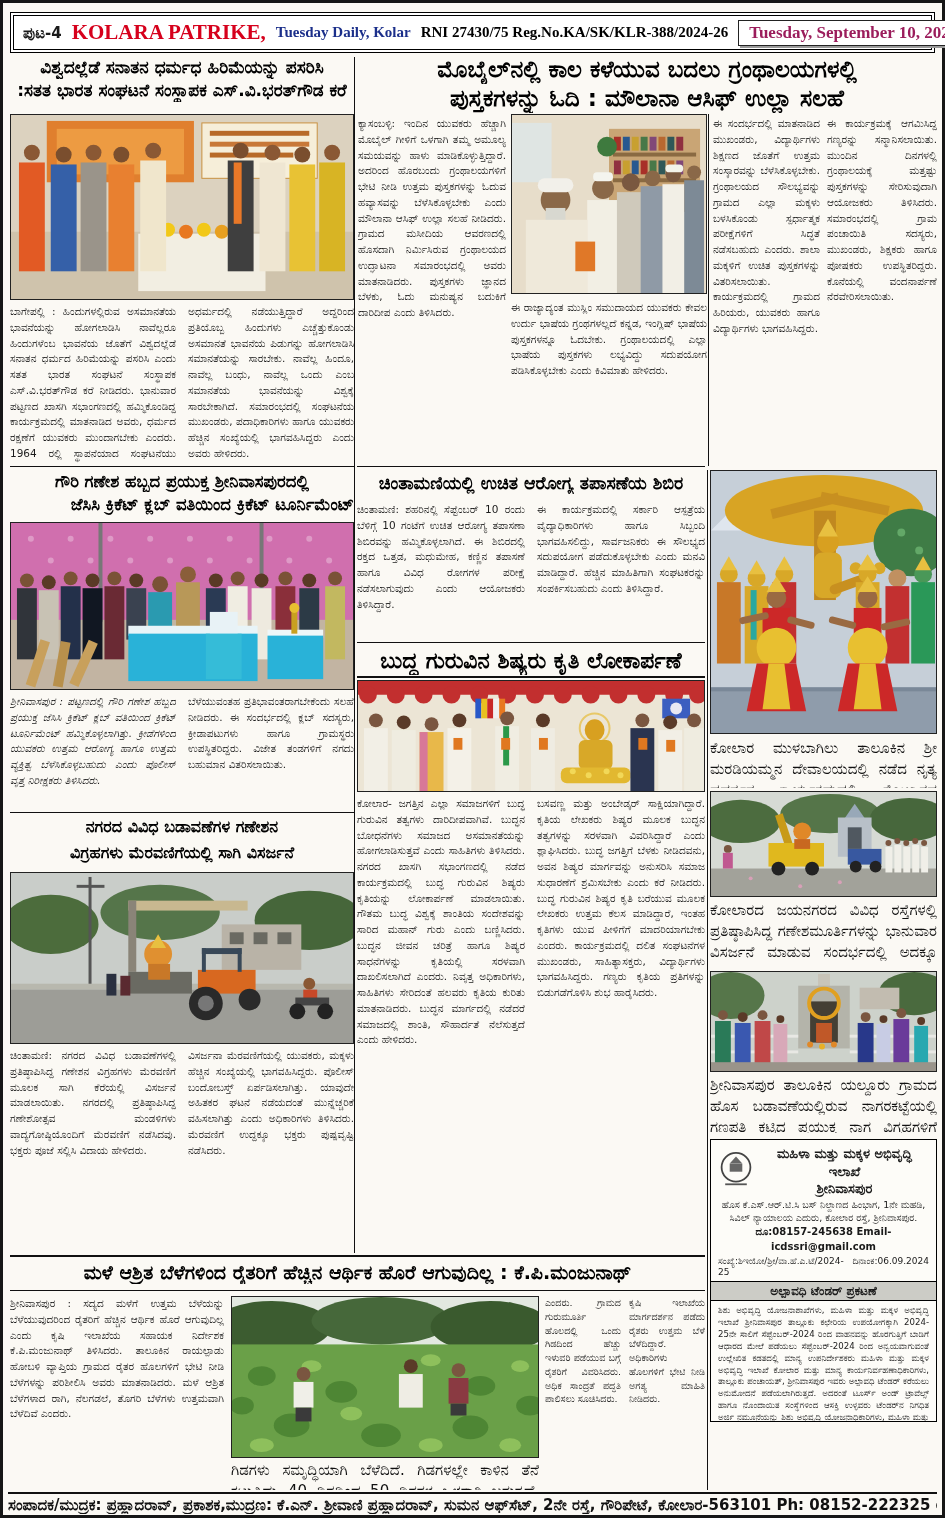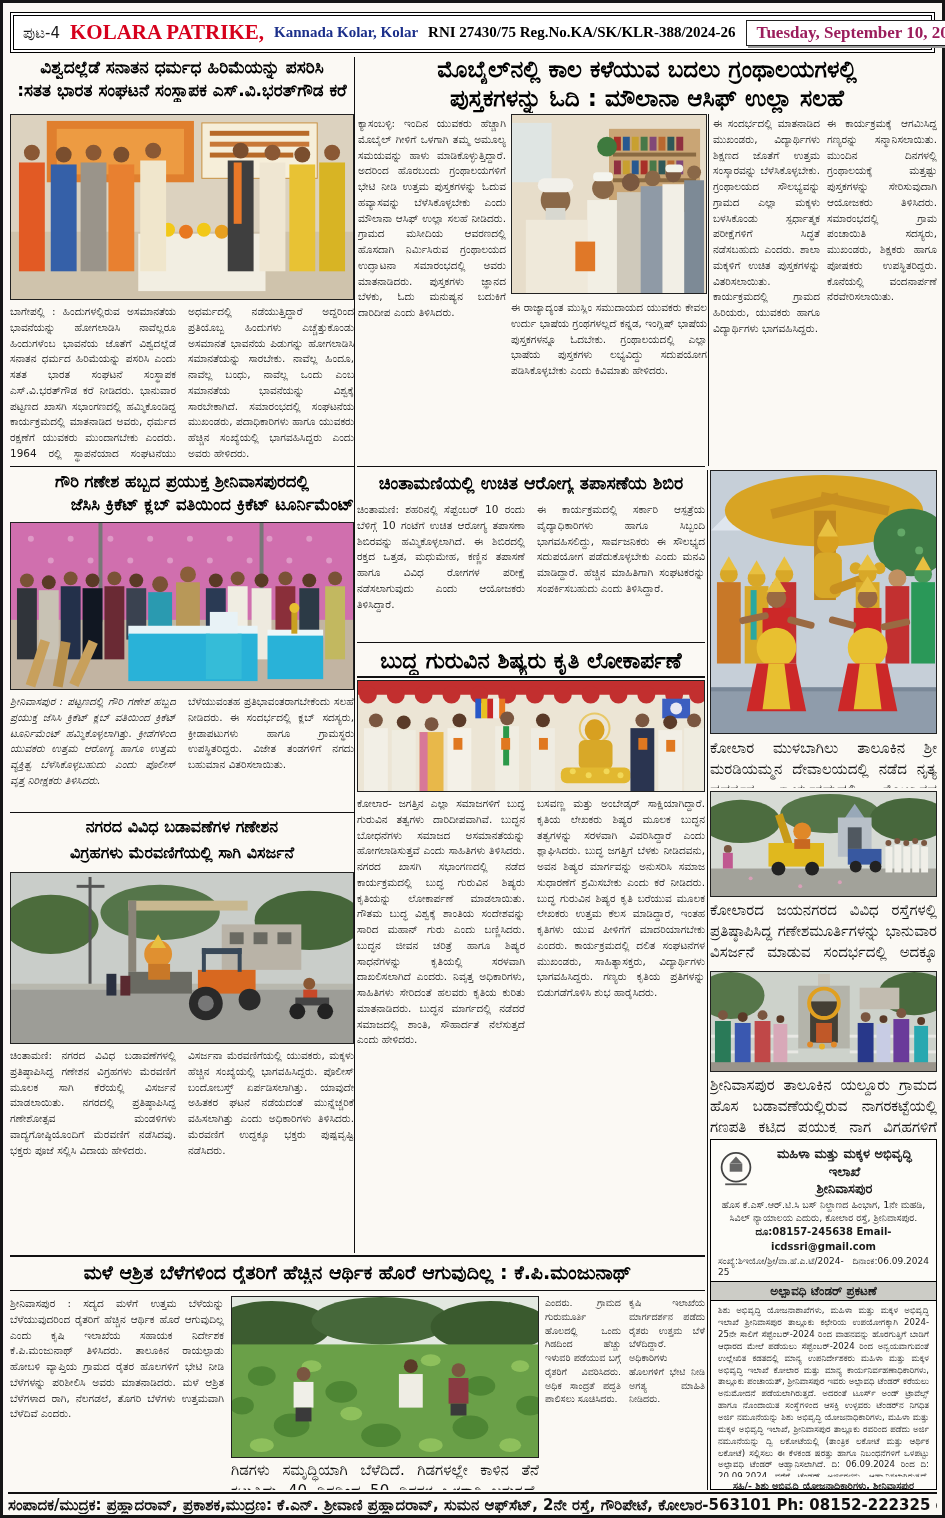--- a/index.html
+++ b/index.html
@@ -4,21 +4,21 @@
 <style>
   html,body{margin:0;padding:0;background:#e8e8e8;}
   .page{position:relative;width:945px;height:1518px;background:var(--page_bg,#fbf9f4);
         box-shadow:inset 0 0 0 3px #161616;overflow:hidden;
         font-family:"DejaVu Sans",sans-serif;color:#1a1a1a;}
   .abs{position:absolute;box-sizing:border-box;}
   
   .masthead{left:10px;top:12px;width:925px;height:41px;border:1.5px solid #000;
             box-shadow:inset 0 0 0 2px #fff,inset 0 0 0 3px #000;
             display:flex;align-items:center;padding:0 12px;gap:10px;background:#fff;}
-  .pgnum{font-size:15px;font-weight:normal;}
+  .pgnum{font-size:15px;font-weight:bold;}
   .brand{font-family:"Liberation Serif",serif;font-weight:bold;font-size:21px;color:var(--brand_red,#d6001c);white-space:nowrap;}
   .brand-sub{font-family:"Liberation Serif",serif;font-weight:bold;font-size:15px;color:var(--brand_navy,#1b2f8a);white-space:nowrap;}
   .regno{font-family:"Liberation Serif",serif;font-weight:bold;font-size:15px;color:#000;white-space:nowrap;}
   .datebox{margin-left:auto;border:1.5px solid #222;box-shadow:2px 2px 0 #999;
            padding:2px 10px;font-family:"Liberation Serif",serif;font-weight:bold;
            font-size:17px;color:var(--date_magenta,#9b1d5c);white-space:nowrap;background:#fff;}
   
   .hl{font-weight:bold;color:#000;text-align:center;line-height:1.28;overflow:hidden;white-space:nowrap;}
   .hl-a1{font-size:17px;}
   .hl-big{font-size:23px;}
@@ -53,21 +53,21 @@
   .footer{left:8px;top:1496px;width:929px;text-align:center;font-size:15px;font-weight:bold;color:#111;white-space:nowrap;overflow:hidden;}
 </style>
 </head>
 <body>
 
 <div class="page">
 
   <div class="abs masthead">
     <span class="pgnum">ಪುಟ-4</span>
     <span class="brand">KOLARA PATRIKE,</span>
-    <span class="brand-sub">Kannada Kolar, Kolar</span>
+    <span class="brand-sub">Tuesday Daily, Kolar</span>
     <span class="regno">RNI 27430/75 Reg.No.KA/SK/KLR-388/2024-26</span>
     <span class="datebox">Tuesday, September 10, 2024</span>
   </div>
 
   <div class="abs hl hl-a1" style="left:10px;top:57px;width:344px;">ವಿಶ್ವದಲ್ಲೆಡೆ ಸನಾತನ ಧರ್ಮಧ ಹಿರಿಮೆಯನ್ನು ಪಸರಿಸಿ</div>
   <div class="abs hl hl-a1" style="left:10px;top:80px;width:344px;">:ಸತತ ಭಾರತ ಸಂಘಟನೆ ಸಂಸ್ಥಾಪಕ ಎಸ್.ವಿ.ಭರತ್‌ಗೌಡ ಕರೆ</div>
   <div class="abs photo" style="left:10px;top:114px;width:344px;height:186px;">
     <svg viewBox="0 0 344 186" preserveAspectRatio="none">
       <rect width="344" height="186" fill="#dcd2bf"></rect>
         <rect y="118" width="344" height="68" fill="#cfc3ac"></rect>
@@ -499,21 +499,21 @@
           <circle cx="192" cy="42" r="5" fill="#7a5640"></circle>
           <rect x="184" y="48" width="16" height="46" fill="#6a3a9a"></rect>
           <circle cx="212" cy="50" r="4" fill="#5a3a28"></circle>
           <rect x="205" y="55" width="14" height="38" fill="#28a8b0"></rect>
         </g>
       <rect y="92" width="227" height="9" fill="#9a948a"></rect>
     </svg>
   </div>
   <div class="abs caption" style="left:710px;top:1075px;width:227px;height:58px;">ಶ್ರೀನಿವಾಸಪುರ ತಾಲೂಕಿನ ಯಲ್ದೂರು ಗ್ರಾಮದ ಹೊಸ ಬಡಾವಣೆಯಲ್ಲಿರುವ ನಾಗರಕಟ್ಟೆಯಲ್ಲಿ ಗಣಪತಿ ಕಟ್ಟಿದ ಪ್ರಯುಕ್ತ ನಾಗ ವಿಗ್ರಹಗಳಿಗೆ ಮಹಿಳೆಯರು ಹಾಲಿನ ವಿಶೇಷ ಪೂಜೆಯನ್ನು ಸಲ್ಲಿಸಿದರು.</div>
 
-  <div class="abs tender" style="left:710px;top:1139px;width:227px;height:351px;">
+  <div class="abs tender" style="left:710px;top:1139px;width:227px;height:283px;">
     <div class="thead">
       <span>
         <svg width="36" height="40" viewBox="0 0 40 44">
             <circle cx="20" cy="20" r="16" fill="none" stroke="#444" stroke-width="2"></circle>
             <polygon points="20,8 13,16 27,16" fill="#666"></polygon>
             <rect x="13" y="16" width="14" height="9" fill="#666"></rect>
             <rect x="8" y="38" width="24" height="2" fill="#555"></rect>
           </svg>
       </span>
       <div style="flex:1">

